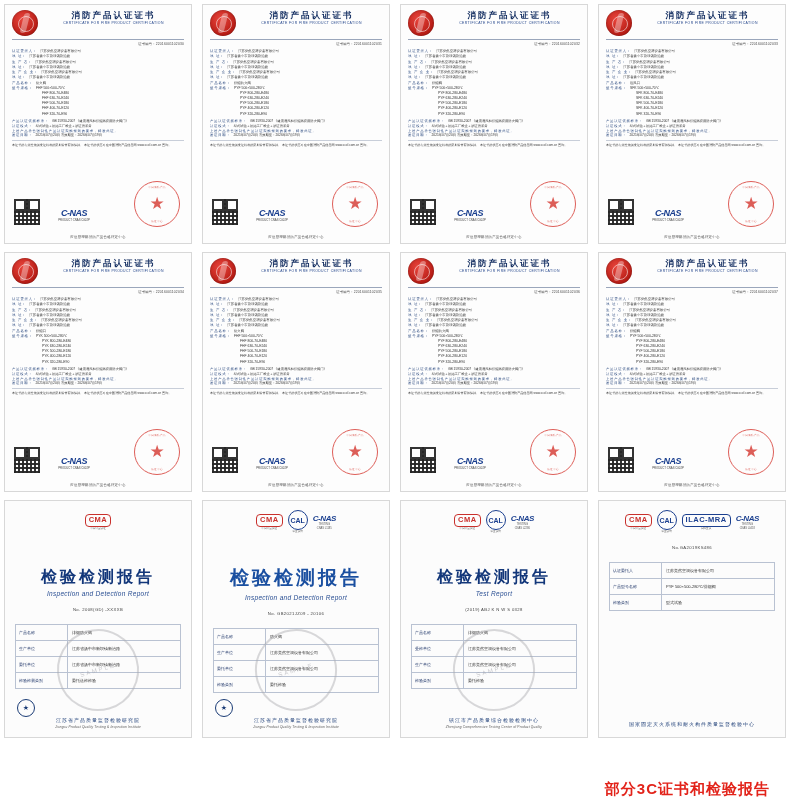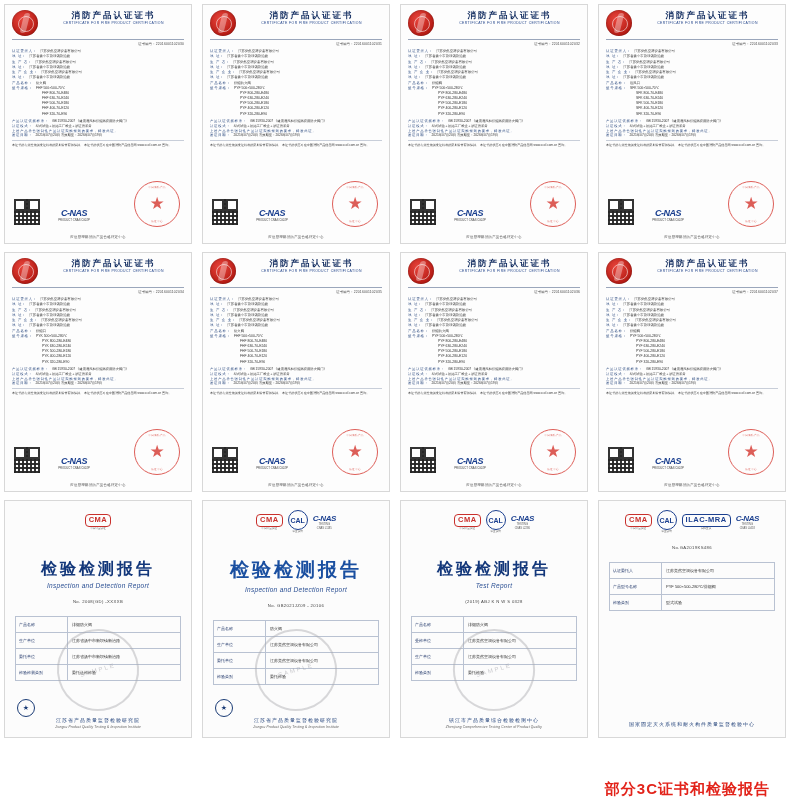--- a/index.html
+++ b/index.html
@@ -284,21 +284,21 @@
     display: flex;
     flex-direction: column;
     align-items: center;
   }
   .rep-title-cn {
     text-align: center;
     font-size: 16px;
     font-weight: bold;
     color: #13377a;
     letter-spacing: 3px;
-    margin-top: 24px;
+    margin-top: 32px;
     line-height: 1.2;
   }
   .rep-title-cn.big {
     font-size: 19px;
     color: #1a4fa0;
   }
   .rep-title-en {
     text-align: center;
     font-size: 6.5px;
     color: #2a4f93;

